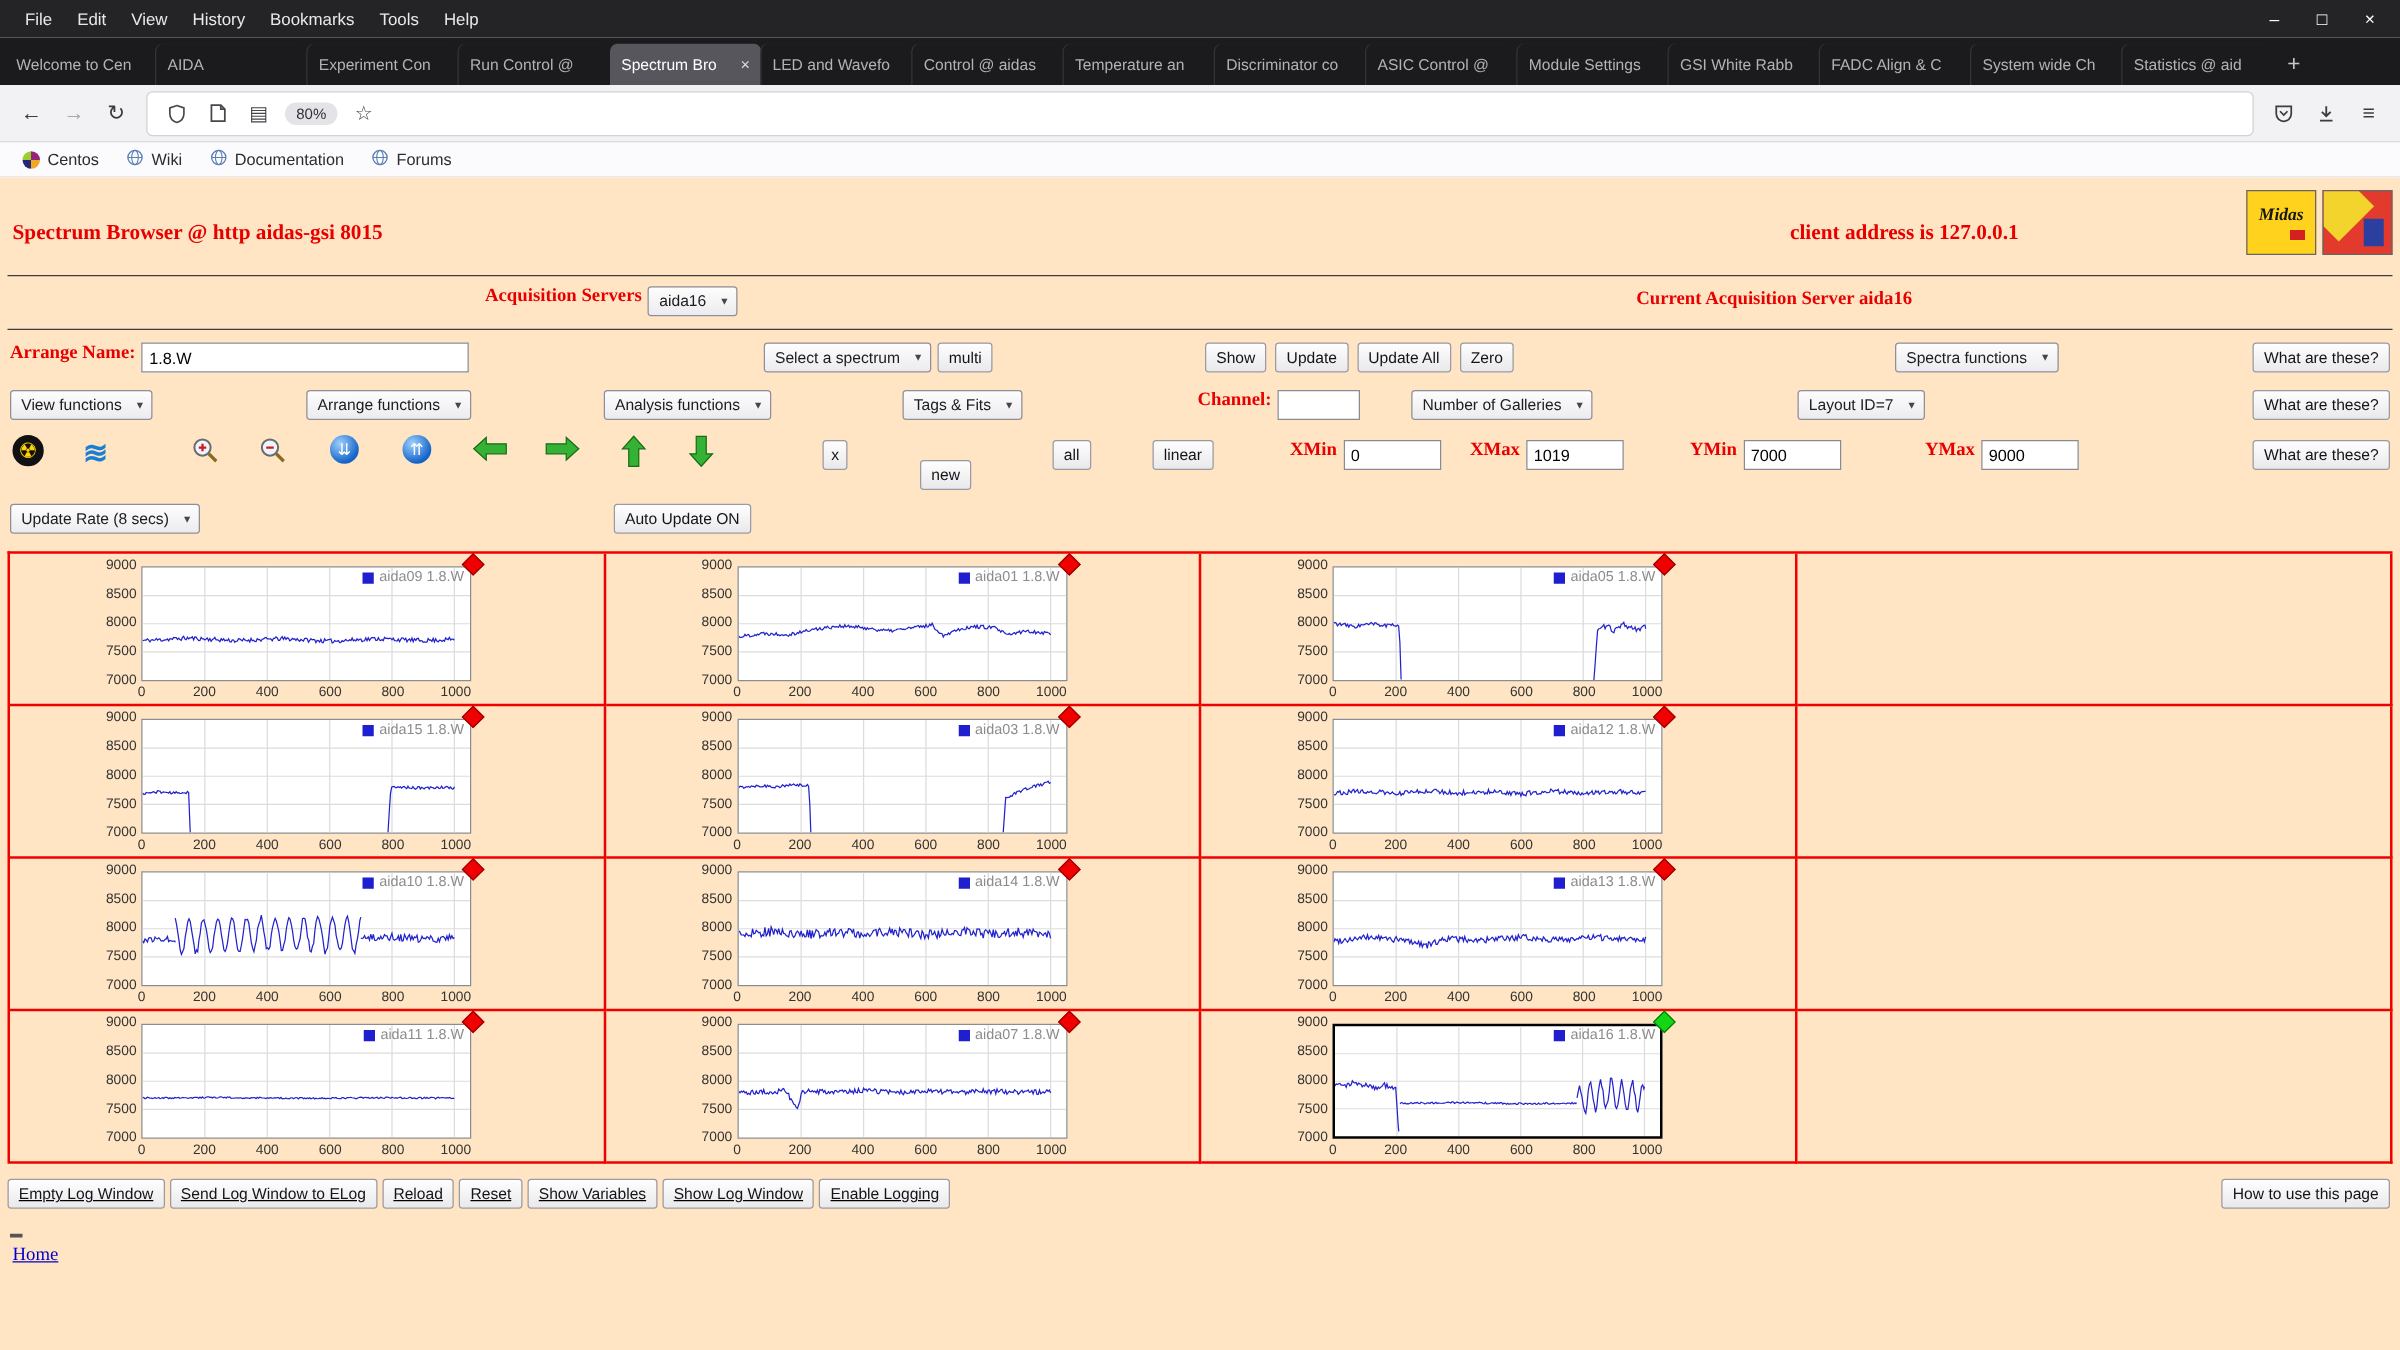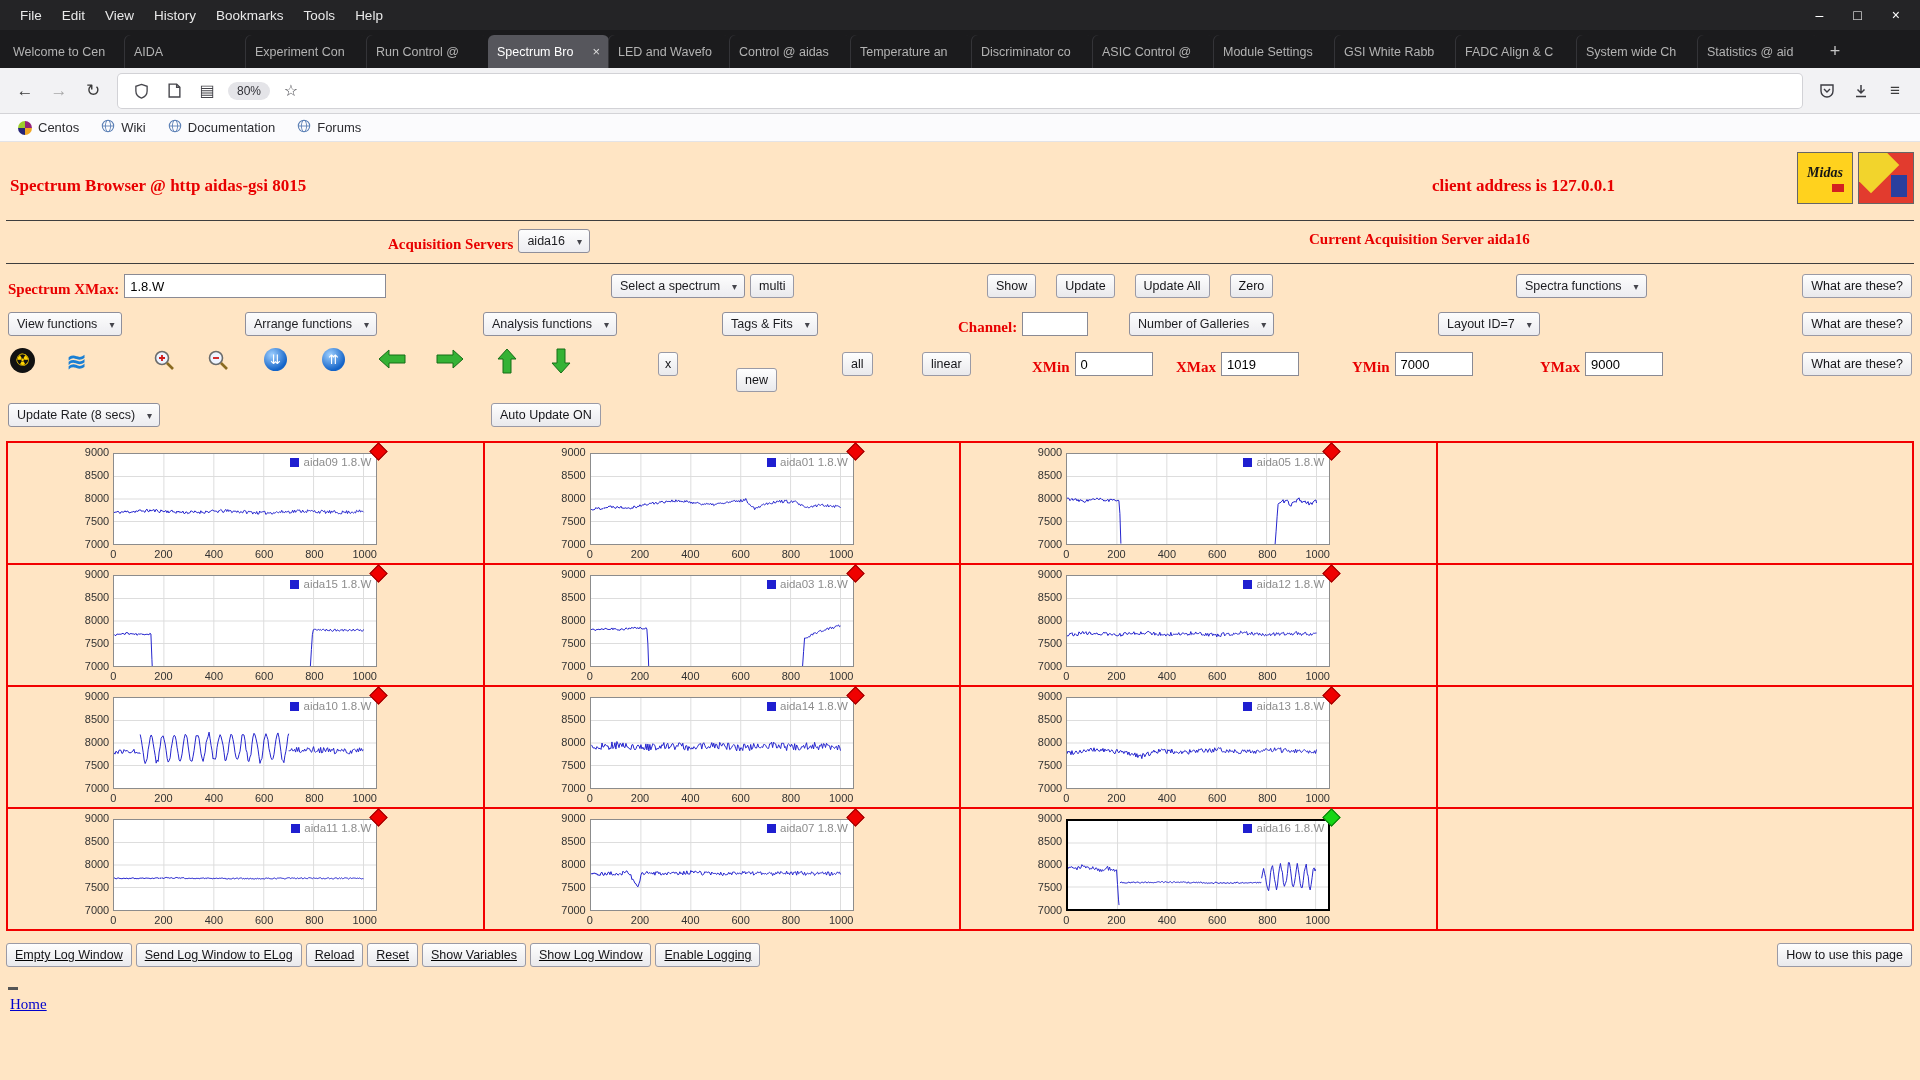--- a/index.html
+++ b/index.html
@@ -55,21 +55,21 @@
   .logo.midas .mred { width:12px; height:8px; background:#d42020; margin-top:3px; align-self:flex-end; margin-right:8px; }
   .logo.gsi { background:#e23b2e; }
   .logo.gsi .band { position:absolute; left:-8px; top:-8px; width:40px; height:40px;
                     background:#f2d42c; transform:rotate(45deg); }
   .logo.gsi .blue { position:absolute; right:6px; bottom:6px; width:16px; height:22px; background:#2a3f9e; }
 
   .acq-row { position:relative; height:42px; }
   .crow { position:relative; margin-top:8px; height:30px; }
   .crow.icons { height:38px; margin-top:6px; }
   .crow.r4 { margin-top:17px; height:34px; }
-  .abs { position:absolute; top:2px; display:flex; align-items:flex-end; gap:5px; }
+  .abs { position:absolute; top:2px; display:flex; align-items:flex-start; gap:5px; }
 
   .btn { font:12.5px "Liberation Sans",sans-serif; background:linear-gradient(#fefefe,#e9e9ec);
          border:1px solid #9a9aa6; border-radius:3px; padding:3px 8px; height:24px;
          color:#141418; white-space:nowrap; cursor:pointer; }
   .fake-select { display:inline-flex; align-items:center; gap:12px; height:24px;
                  background:linear-gradient(#fdfdfd,#ececf0); border:1px solid #8f8f9b;
                  border-radius:3px; padding:2px 7px 2px 8px;
                  font:12.5px "Liberation Sans",sans-serif; color:#1c1c20; white-space:nowrap; }
   .fake-select .arr { font-size:10px; color:#45454c; }
   .tinput { font:13px "Liberation Sans",sans-serif; border:1px solid #8a8a94;
@@ -273,31 +273,31 @@
       </span>
     </div>
     <div class="abs red rlabel" style="left:1309px; top:10px">Current Acquisition Server aida16</div>
   </div>
 
   <hr class="line">
 
   
   <div class="crow">
     <div class="abs" style="left:8px">
-      <span class="red rlabel">Spectrum XMax:</span>
+      <span class="red rlabel">Arrange Name:</span>
       <input class="tinput" style="width: 262px;" value="1.8.W">
     </div>
     <div class="abs" style="left:611px">
       <span class="fake-select">
           <span>Select a spectrum</span>
           <span class="arr">▾</span>
         </span>
       <button class="btn">multi</button>
     </div>
-    <div class="abs" style="left:987px; gap:20px">
+    <div class="abs" style="left:964px; gap:7px">
       <button class="btn">Show</button>
       <button class="btn">Update</button>
       <button class="btn">Update All</button>
       <button class="btn">Zero</button>
     </div>
     <div class="abs" style="left:1516px">
       <span class="fake-select">
           <span>Spectra functions</span>
           <span class="arr">▾</span>
         </span>

